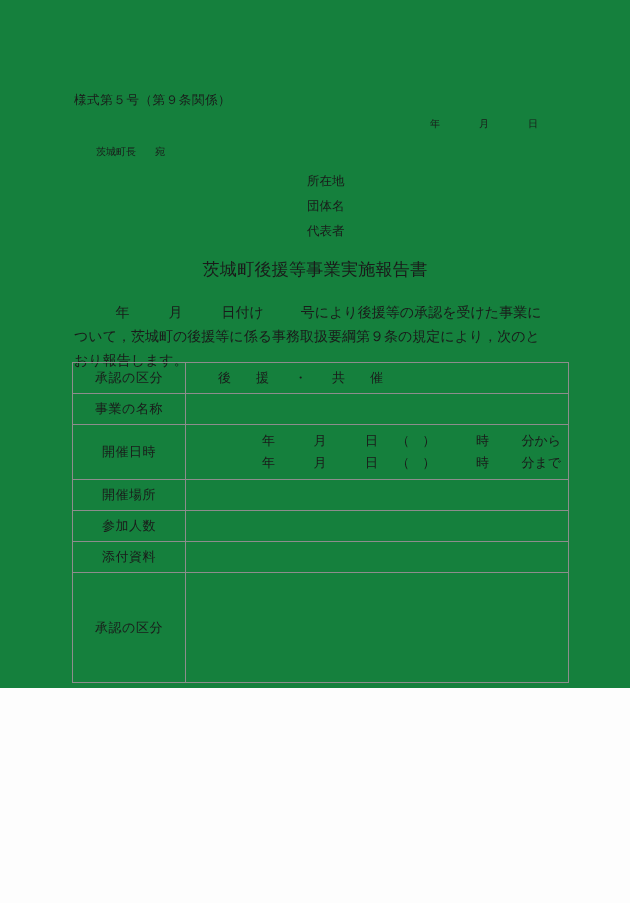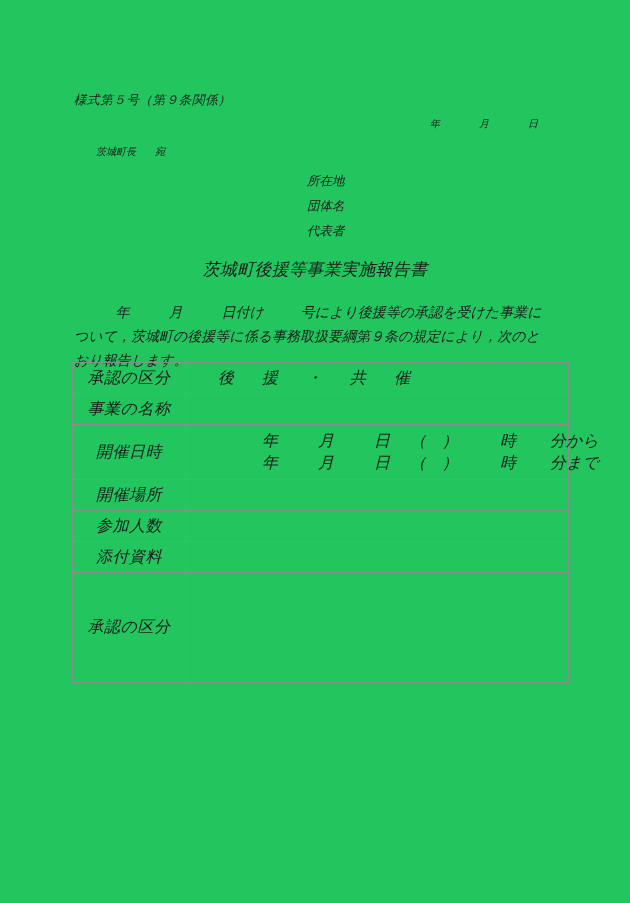--- a/index.html
+++ b/index.html
@@ -11,23 +11,22 @@
     height: 903px;
     background: #fdfdfd;
     font-family: "Liberation Serif", "DejaVu Serif", serif;
     color: #1a1a1a;
     overflow: hidden;
   }
 
   .page {
     position: relative;
     width: 630px;
-    height: 903px;
-    background: #22c55e;
-    font-style: italic;
+    height: 688px;
+    background: #15803d;
   }
 
   
   .form-number {
     position: absolute;
     left: 74px;
     top: 92px;
     font-size: 12.5px;
     letter-spacing: 0.6px;
     white-space: nowrap;
@@ -96,21 +95,21 @@
   .form-table {
     position: absolute;
     left: 72px;
     top: 362px;
     width: 480px;
     border-collapse: collapse;
     table-layout: fixed;
   }
   .form-table td {
     border: 1px solid #8d8d8d;
-    font-size: 16px;
+    font-size: 13px;
     padding: 0;
     vertical-align: middle;
   }
   .form-table td.label-cell {
     width: 112px;
     text-align: center;
     letter-spacing: 0.5px;
   }
   .form-table td.value-cell {
     width: 366px;

